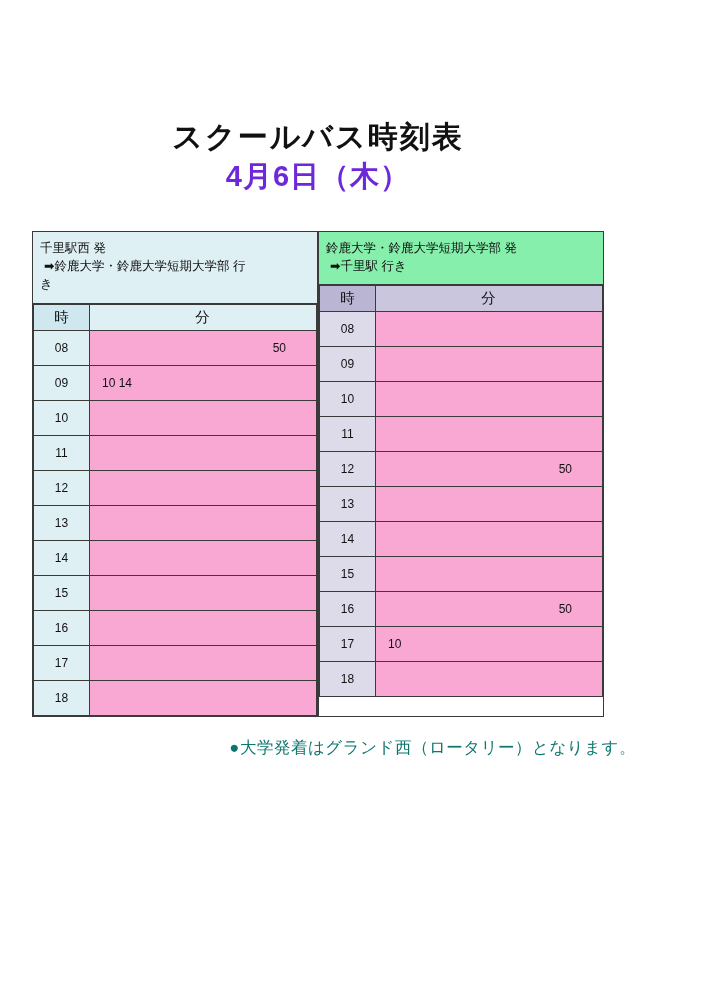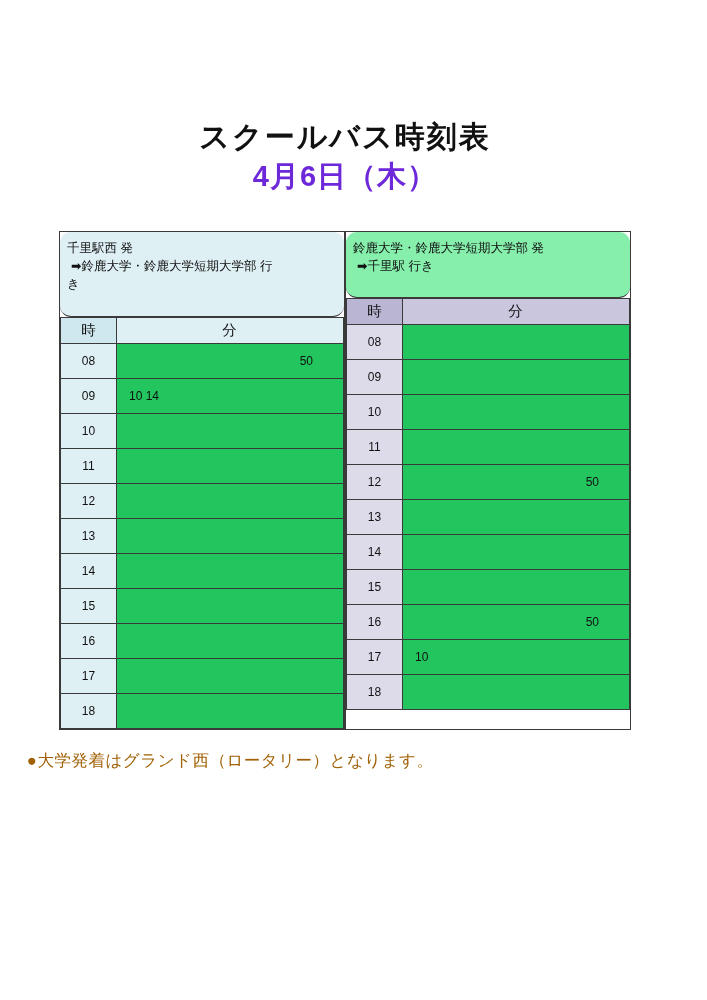--- a/index.html
+++ b/index.html
@@ -12,21 +12,20 @@
     background: #ffffff;
     font-family: "Liberation Sans", "DejaVu Sans", sans-serif;
     color: #111111;
     overflow: hidden;
   }
   .page {
     position: relative;
     width: 636px;
     height: 1000px;
     box-sizing: border-box;
-    margin-left: 27px;
   }
   .title-block {
     text-align: center;
     padding-top: 118px;
   }
   .title-line1 {
     font-size: 30px;
     font-weight: bold;
     letter-spacing: 2px;
     line-height: 1.25;
@@ -47,26 +46,25 @@
     box-sizing: border-box;
   }
   .tt {
     width: 312px;
     border: 1px solid #3a3a3a;
     box-sizing: border-box;
     border-collapse: collapse;
   }
   .tt-head {
     border-bottom: 1px solid #3a3a3a;
-    padding: 7px 7px 22px 7px;
+    padding: 7px 7px 9px 7px;
     font-size: 12.5px;
     line-height: 1.45;
     min-height: 50px;
     box-sizing: border-box;
-    border-radius: 11px;
   }
   .tt-head .l2 {
     padding-left: 4px;
   }
   .arrow {
     font-weight: bold;
   }
   table.grid {
     width: 100%;
     border-collapse: collapse;
@@ -83,39 +81,39 @@
     font-size: 14.5px;
     height: 26px;
   }
   .col-hour {
     width: 56px;
     text-align: center;
   }
   .col-min {
     text-align: left;
     padding-left: 12px;
-    background: #22c55e;
+    background: #f9a8d4;
   }
   
   .tt-left .tt-head { background: #dff0f5; }
   .tt-left table.grid th.col-hour { background: #cfe8f0; }
   .tt-left table.grid th.col-min  { background: #dff0f5; }
   .tt-left table.grid td.col-hour { background: #dff0f5; }
   
   .tt-right .tt-head { background: #86efac; }
   .tt-right table.grid th.col-hour { background: #b9b5d2; }
   .tt-right table.grid th.col-min  { background: #c9c6dd; }
   .tt-right table.grid td.col-hour { background: #dddaea; }
 
   .footnote {
-    text-align: left;
+    text-align: right;
     font-size: 16.5px;
     padding-top: 20px;
     letter-spacing: 0.5px;
-    color: #a16207;
+    color: #0f766e;
   }
   .min-right {
     text-align: right;
     padding-right: 30px;
     padding-left: 0;
   }
 </style>
 </head>
 <body>
 

